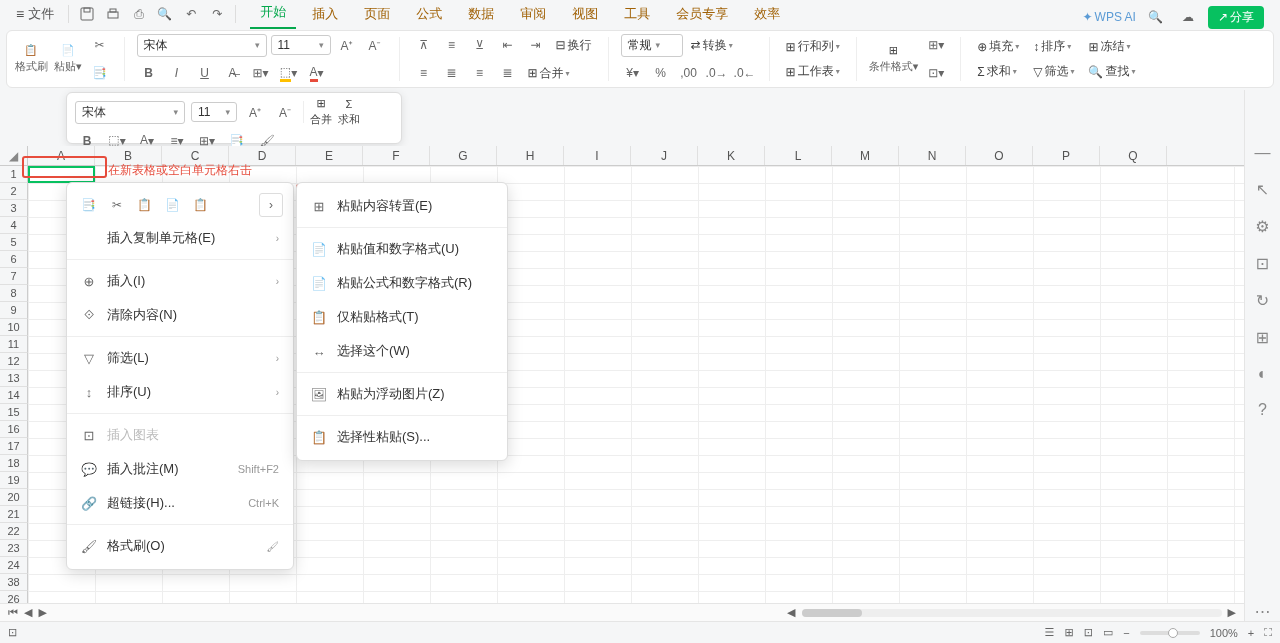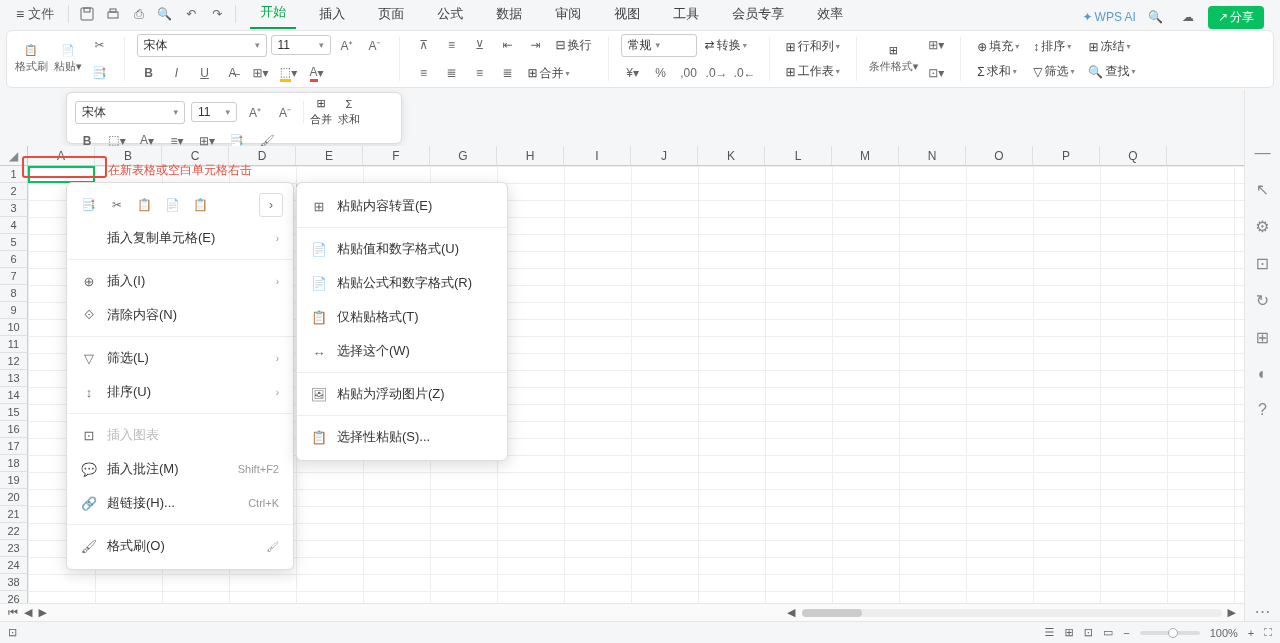--- a/index.html
+++ b/index.html
@@ -1,22 +1,22 @@
 <!DOCTYPE html>
 <html><head>
 <meta charset="utf-8">
 <style>
 * { margin:0; padding:0; box-sizing:border-box; font-family:"Microsoft YaHei","PingFang SC",sans-serif; }
 body { background:#f5f6f7; width:1280px; height:643px; overflow:hidden; position:relative; font-size:12px; color:#333; }
 .topbar { height:28px; background:#f5f6f7; display:flex; align-items:center; padding:0 8px; gap:2px; }
 .topbar .file-tab { display:flex; align-items:center; gap:4px; padding:0 8px; color:#555; cursor:pointer; font-size:13px; }
 .icon-btn { width:24px; height:24px; display:inline-flex; align-items:center; justify-content:center; color:#666; border-radius:3px; }
 .divider-v { width:1px; height:18px; background:#ddd; margin:0 4px; }
-.menu-tabs { height:30px; display:flex; align-items:flex-end; padding-left:8px; gap:13px; }
-.menu-tab { padding:6px 10px; font-size:13px; color:#404040; cursor:pointer; }
+.menu-tabs { height:30px; display:flex; align-items:flex-end; padding-left:8px; gap:6px; }
+.menu-tab { padding:6px 10px; font-size:13px; color:#a16207; cursor:pointer; }
 .menu-tab.active { color:#05a84d; border-bottom:2px solid #05a84d; font-weight:500; }
 .menu-right { margin-left:auto; display:flex; align-items:center; gap:8px; padding-right:8px; }
 .ai-tag { color:#5b9bd5; font-size:12px; display:flex; align-items:center; gap:2px; }
 .share-btn { background:#07c160; color:#fff; padding:3px 10px; border-radius:4px; font-size:12px; display:flex; align-items:center; gap:2px; }
 .ribbon { background:#fff; border:1px solid #e5e5e5; border-radius:6px; margin:2px 6px; height:58px; display:flex; align-items:center; padding:0 8px; gap:6px; }
 .rb-group { display:flex; flex-direction:column; align-items:center; gap:2px; font-size:11px; color:#444; }
 .rb-group-h { display:flex; align-items:center; gap:4px; }
 .rb-label { font-size:11px; color:#666; }
 .combo { border:1px solid #ccc; border-radius:3px; background:#fff; padding:2px 6px; display:flex; align-items:center; gap:4px; font-size:12px; }
 .combo .caret { color:#888; font-size:9px; }
@@ -156,21 +156,21 @@
       <span class="icon-btn">≡</span>
       <span class="icon-btn">≣</span>
       <span class="icon-btn">≡</span>
       <span class="icon-btn">≣</span>
       <span class="rb-btn">⊞ <span>合并</span><span class="car">▾</span></span>
     </div>
   </div>
   <span class="rb-sep"></span>
   <div style="display:flex;flex-direction:column;gap:4px">
     <div class="rb-group-h">
-      <div class="combo" style="width:76px">
+      <div class="combo" style="width:62px">
           <span>常规</span>
           <span class="caret">▾</span>
         </div>
       <span class="rb-btn">⇄ <span>转换</span><span class="car">▾</span></span>
     </div>
     <div class="rb-group-h">
       <span class="icon-btn">¥▾</span>
       <span class="icon-btn">%</span>
       <span class="icon-btn">,00</span>
       <span class="icon-btn">.0→</span>

